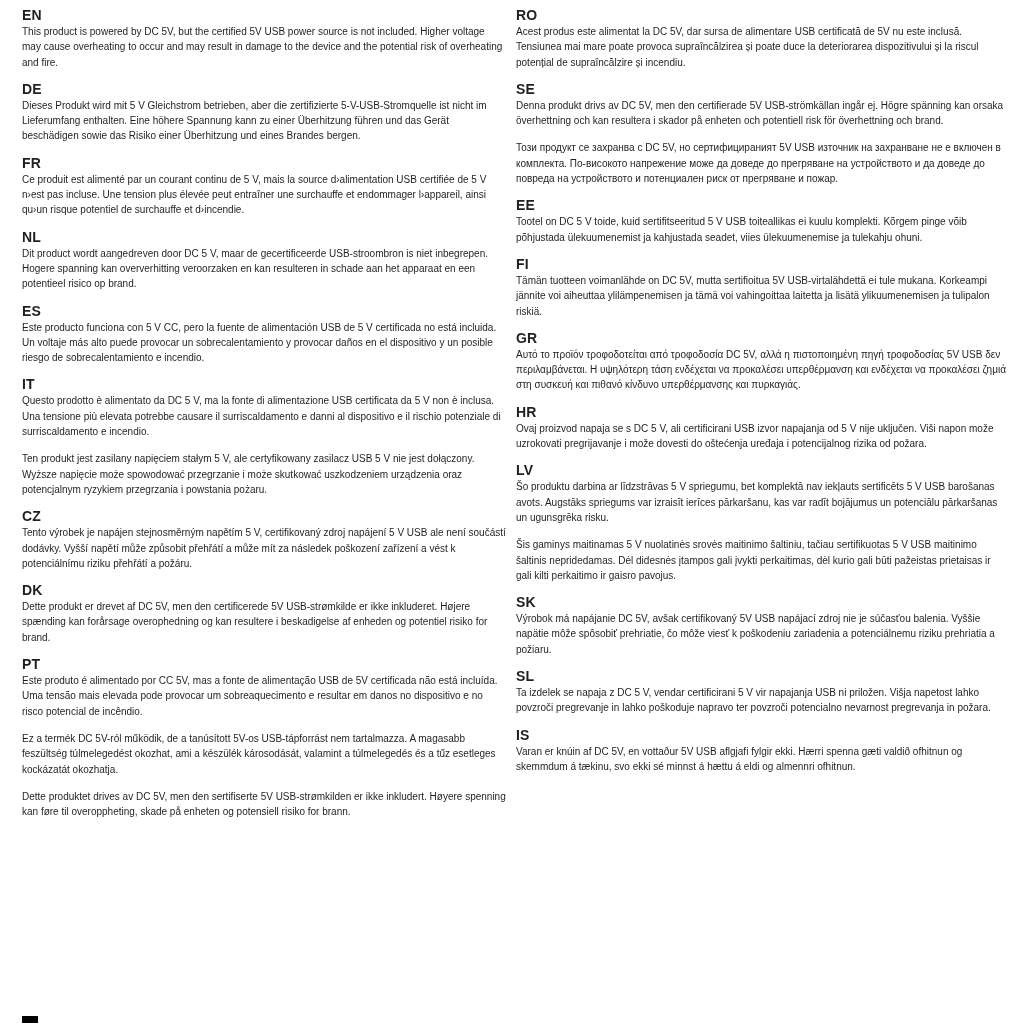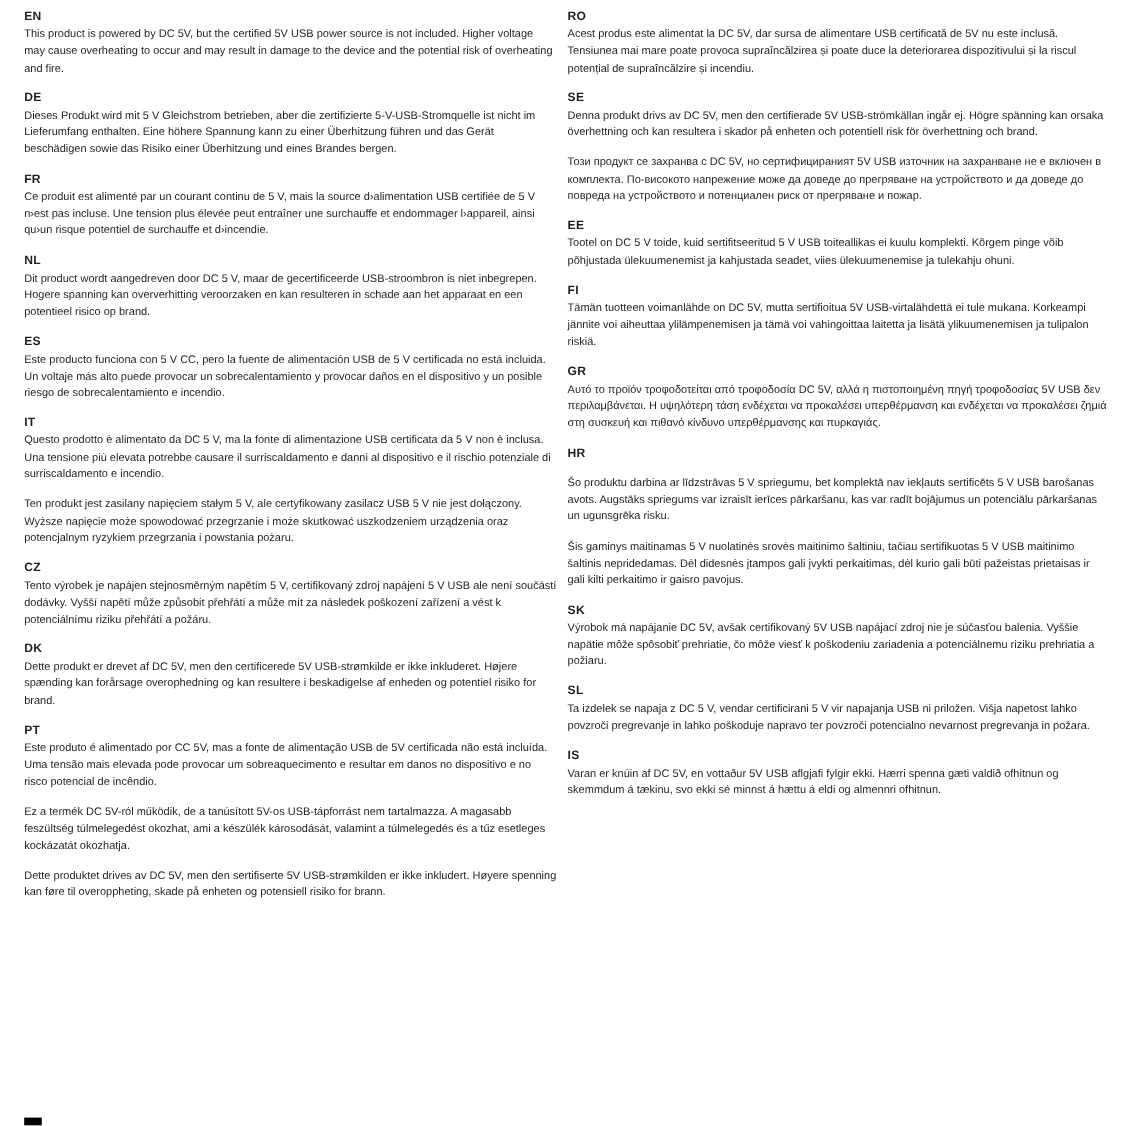--- a/index.html
+++ b/index.html
@@ -18,21 +18,21 @@
     height: 1024px;
     padding: 8px 14px 0 22px;
     display: flex;
     gap: 10px;
     overflow: hidden;
   }
   .col { width: 484px; flex: 0 0 484px; }
   .col.right { width: 492px; flex: 0 0 492px; }
   .entry { margin: 0 0 12px 0; }
   .code {
-    font-size: 11px;
+    font-size: 14px;
     font-weight: 700;
     margin: 0 0 1px 0;
     line-height: 15px;
     letter-spacing: 0.2px;
   }
   .text {
     font-size: 10px;
     font-weight: 400;
     margin: 0;
     line-height: 15.3px;
@@ -118,22 +118,24 @@
     <section class="entry">
       <h3 class="code">FI</h3>
       <p class="text">Tämän tuotteen voimanlähde on DC 5V, mutta sertifioitua 5V USB-virtalähdettä ei tule mukana. Korkeampi jännite voi aiheuttaa ylilämpenemisen ja tämä voi vahingoittaa laitetta ja lisätä ylikuumenemisen ja tulipalon riskiä.</p>
     </section>
     <section class="entry">
       <h3 class="code">GR</h3>
       <p class="text">Αυτό το προϊόν τροφοδοτείται από τροφοδοσία DC 5V, αλλά η πιστοποιημένη πηγή τροφοδοσίας 5V USB δεν περιλαμβάνεται. Η υψηλότερη τάση ενδέχεται να προκαλέσει υπερθέρμανση και ενδέχεται να προκαλέσει ζημιά στη συσκευή και πιθανό κίνδυνο υπερθέρμανσης και πυρκαγιάς.</p>
     </section>
     <section class="entry">
       <h3 class="code">HR</h3>
+      <p class="text">Ovaj proizvod napaja se s DC 5 V, ali certificirani USB izvor napajanja od 5 V nije uključen. Viši napon može uzrokovati pregrijavanje i može dovesti do oštećenja uređaja i potencijalnog rizika od požara.</p>
     </section>
     <section class="entry">
+      <h3 class="code">LV</h3>
       <p class="text">Šo produktu darbina ar līdzstrāvas 5 V spriegumu, bet komplektā nav iekļauts sertificēts 5 V USB barošanas avots. Augstāks spriegums var izraisīt ierīces pārkaršanu, kas var radīt bojājumus un potenciālu pārkaršanas un ugunsgrēka risku.</p>
     </section>
     <section class="entry">
       <p class="text">Šis gaminys maitinamas 5 V nuolatinės srovės maitinimo šaltiniu, tačiau sertifikuotas 5 V USB maitinimo šaltinis nepridedamas. Dėl didesnės įtampos gali įvykti perkaitimas, dėl kurio gali būti pažeistas prietaisas ir gali kilti perkaitimo ir gaisro pavojus.</p>
     </section>
     <section class="entry">
       <h3 class="code">SK</h3>
       <p class="text">Výrobok má napájanie DC 5V, avšak certifikovaný 5V USB napájací zdroj nie je súčasťou balenia. Vyššie napätie môže spôsobiť prehriatie, čo môže viesť k poškodeniu zariadenia a potenciálnemu riziku prehriatia a požiaru.</p>
     </section>
     <section class="entry">

